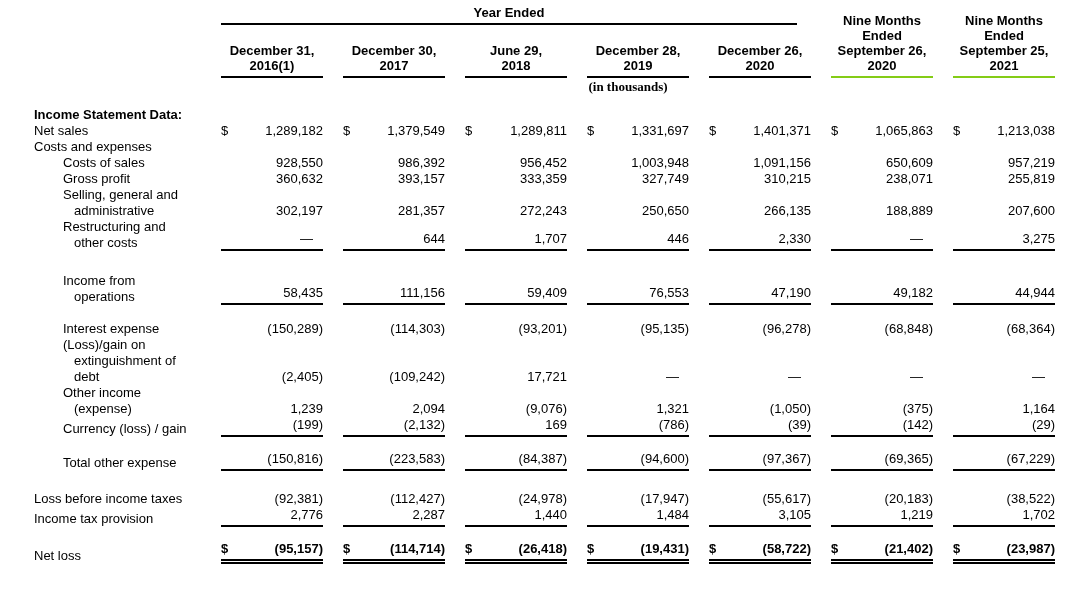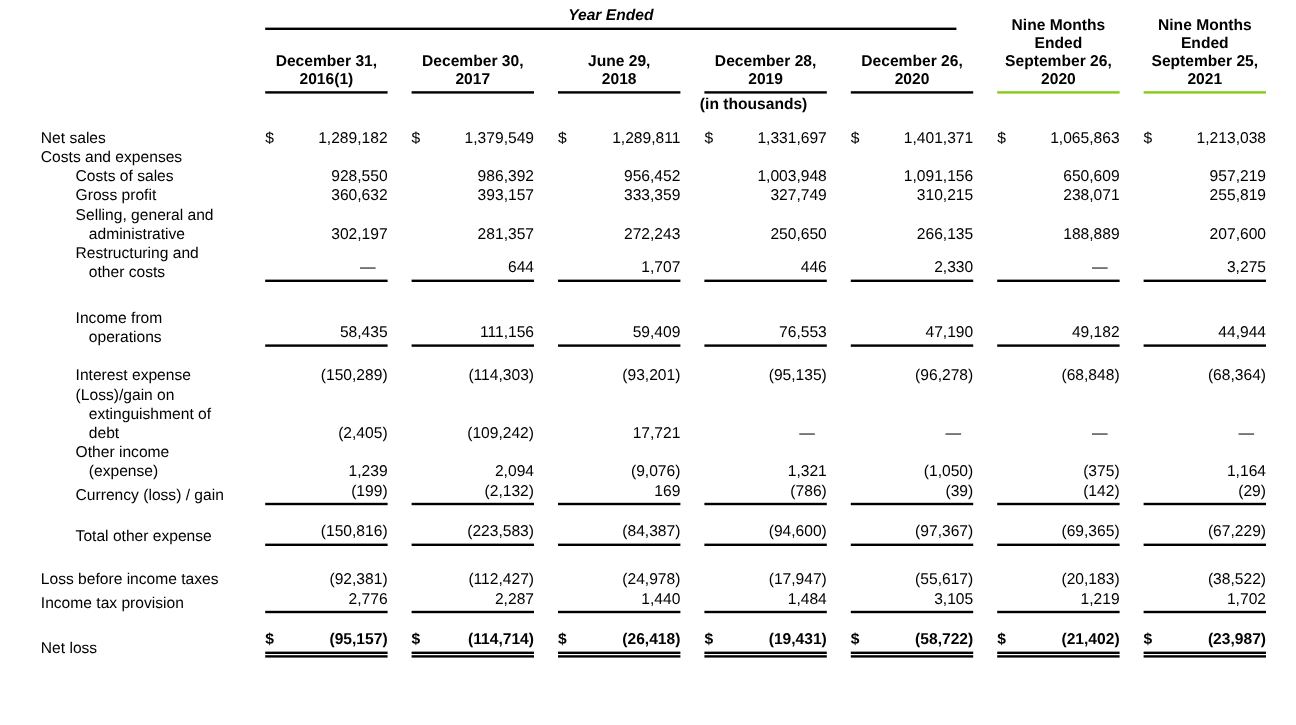--- a/index.html
+++ b/index.html
@@ -16,35 +16,35 @@
   }
   col.c-lbl { width:195px; }
   col.c-num { width:122px; }
   td { padding:0; vertical-align:bottom; }
 
   
   .ye-cell { vertical-align:bottom; }
   .ye-title {
     margin-left:20px; margin-right:14px;
     text-align:center; font-weight:bold;
-    border-bottom:2px solid #000; padding-bottom:3px; line-height:15px;font-style:italic;
+    border-bottom:2px solid #000; padding-bottom:3px; line-height:15px;
   }
   .ye-cols { display:flex; margin-top:18px; }
   .ye-col {
     margin-left:20px; width:102px;
     text-align:center; font-weight:bold; white-space:pre-line;
     line-height:15px; border-bottom:2px solid #000; padding-bottom:3px;
   }
   .nm-cell { vertical-align:bottom; }
   .nm {
     margin-left:20px; width:102px;
     text-align:center; font-weight:bold; white-space:pre-line;
     line-height:15px; border-bottom:2px solid #84cc16; padding-bottom:3px;
   }
-  .units { text-align:center; font-weight:bold; line-height:16px; padding-top:1px; }
+  .units { text-align:center; font-weight:bold; line-height:16px; padding-top:1px;font-family:Liberation Serif, serif; }
 
   
   .lbl {
     line-height:16px; white-space:pre-line;
     padding-left:39px; text-indent:-11px;
   }
   .lbl.ind1 { padding-left:68px; }
   .lbl.b { font-weight:bold; }
   .num { vertical-align:bottom; }
   .cw {
@@ -109,20 +109,30 @@
         <td colspan="7">
           <div class="units">(in thousands)</div>
         </td>
       </tr>
       <tr class="spacer" style="height:12px">
           <td colspan="8"></td>
         </tr>
     </tbody>
     <tbody id="tbody">
         <tr>
+          <td class="lbl ind0 b">Income Statement Data:</td>
+          <td class="num"></td>
+          <td class="num"></td>
+          <td class="num"></td>
+          <td class="num"></td>
+          <td class="num"></td>
+          <td class="num"></td>
+          <td class="num"></td>
+        </tr>
+        <tr>
           <td class="lbl ind0">Net sales</td>
           <td class="num">
             <div class="cw">
               <span>$</span>
               <span class="v">1,289,182</span>
             </div>
           </td>
           <td class="num">
             <div class="cw">
               <span>$</span>

